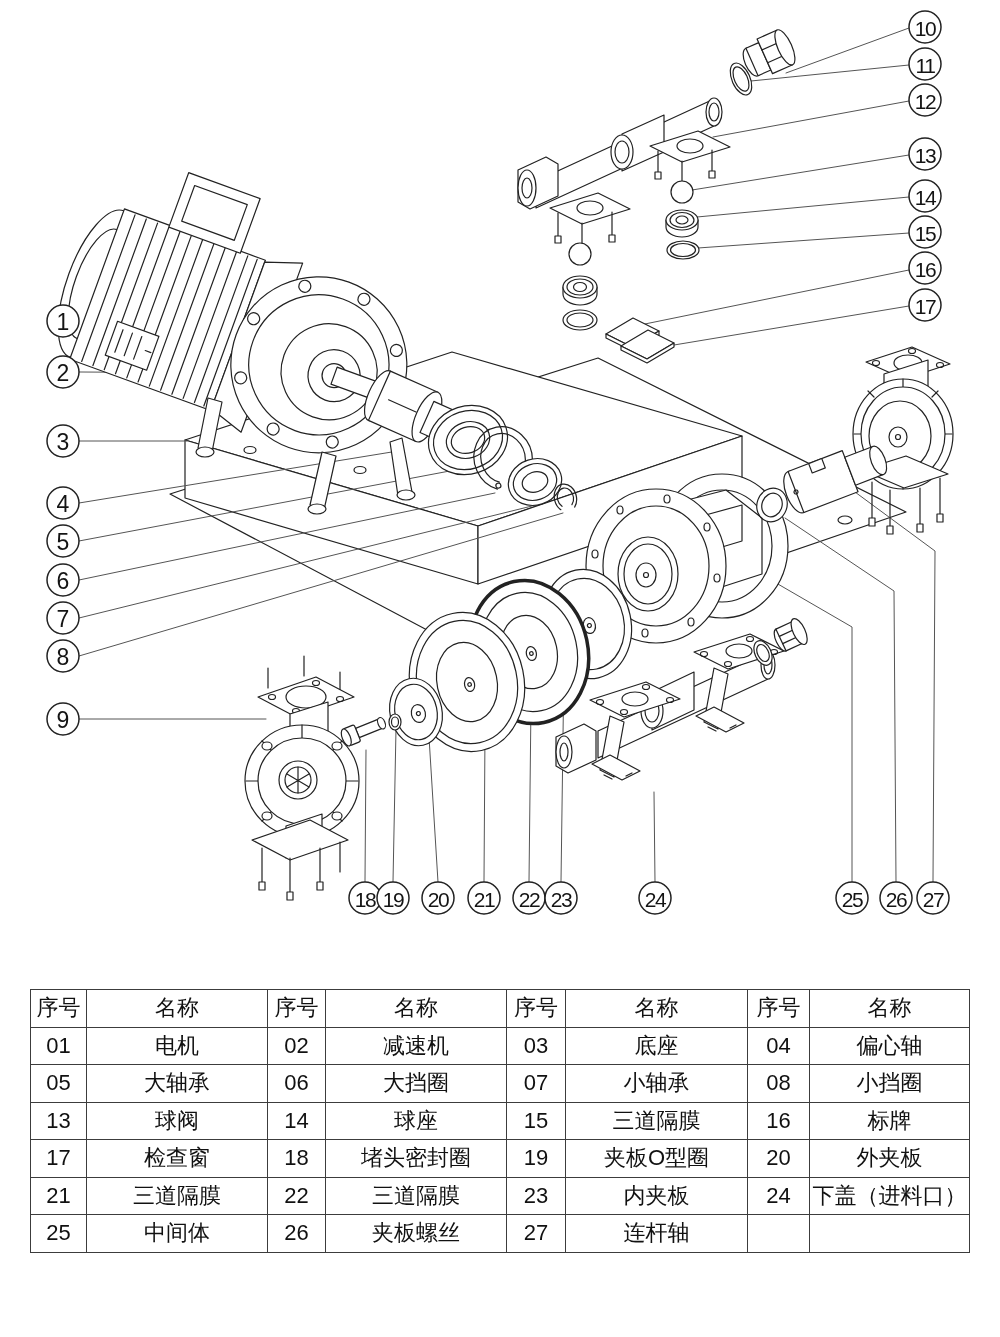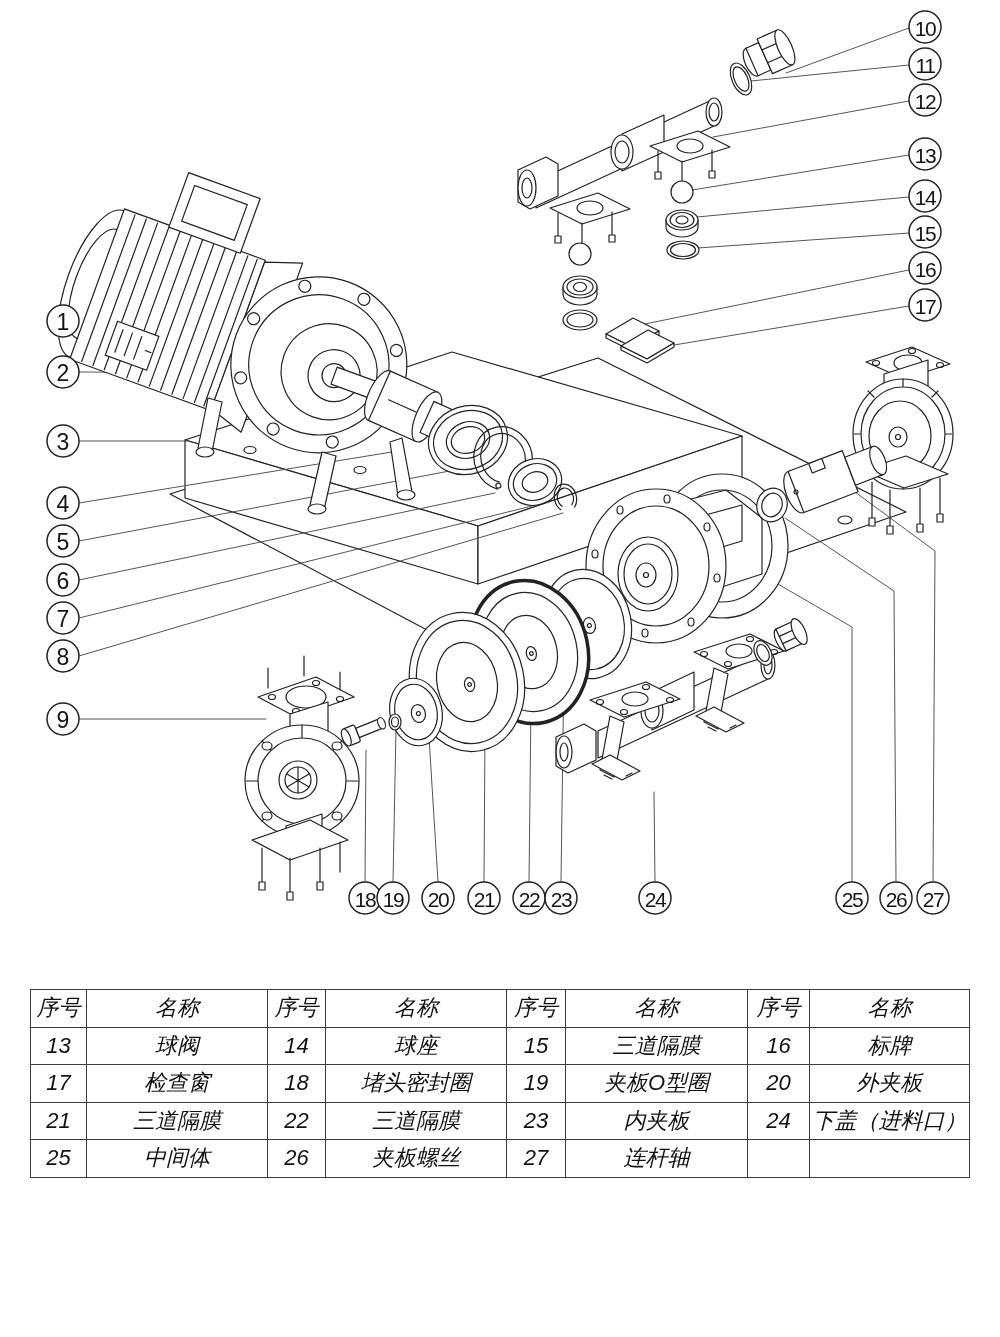--- a/index.html
+++ b/index.html
@@ -4,21 +4,21 @@
 <style>
   html,body{margin:0;padding:0;background:#fff;}
   body{width:1000px;height:1337px;font-family:"Liberation Sans",sans-serif;}
   #stage{position:relative;width:1000px;height:1337px;background:#fff;overflow:hidden;}
   #diagram{position:absolute;left:0;top:0;}
   #diagram text{stroke:none;fill:#141414;}
   .co-circle{fill:#fff;stroke:#222;stroke-width:1.5;}
   .co-num{font-family:"Liberation Sans",sans-serif;fill:#141414;}
   .leader{stroke:#555;stroke-width:1;fill:none;}
   #table-wrap{position:absolute;left:30px;top:989px;width:939px;}
-  #parts-table{border-collapse:collapse;table-layout:fixed;width:939px;font-style:italic;}
+  #parts-table{border-collapse:collapse;table-layout:fixed;width:939px;}
   #parts-table th,#parts-table td{
     border:1.6px solid #3c3c3c;height:36.5px;text-align:center;vertical-align:middle;
     font-size:22px;font-weight:normal;color:#111;padding:0 2px;white-space:nowrap;overflow:hidden;
   }
 </style>
 </head>
 <body>
 
 <div id="stage">
 
@@ -506,20 +506,40 @@
             <th>序号</th>
             <th>名称</th>
             <th>序号</th>
             <th>名称</th>
             <th>序号</th>
             <th>名称</th>
           </tr>
         </thead>
     <tbody>
           <tr>
+            <td>01</td>
+            <td>电机</td>
+            <td>02</td>
+            <td>减速机</td>
+            <td>03</td>
+            <td>底座</td>
+            <td>04</td>
+            <td>偏心轴</td>
+          </tr>
+          <tr>
+            <td>05</td>
+            <td>大轴承</td>
+            <td>06</td>
+            <td>大挡圈</td>
+            <td>07</td>
+            <td>小轴承</td>
+            <td>08</td>
+            <td>小挡圈</td>
+          </tr>
+          <tr>
             <td>13</td>
             <td>球阀</td>
             <td>14</td>
             <td>球座</td>
             <td>15</td>
             <td>三道隔膜</td>
             <td>16</td>
             <td>标牌</td>
           </tr>
           <tr>

